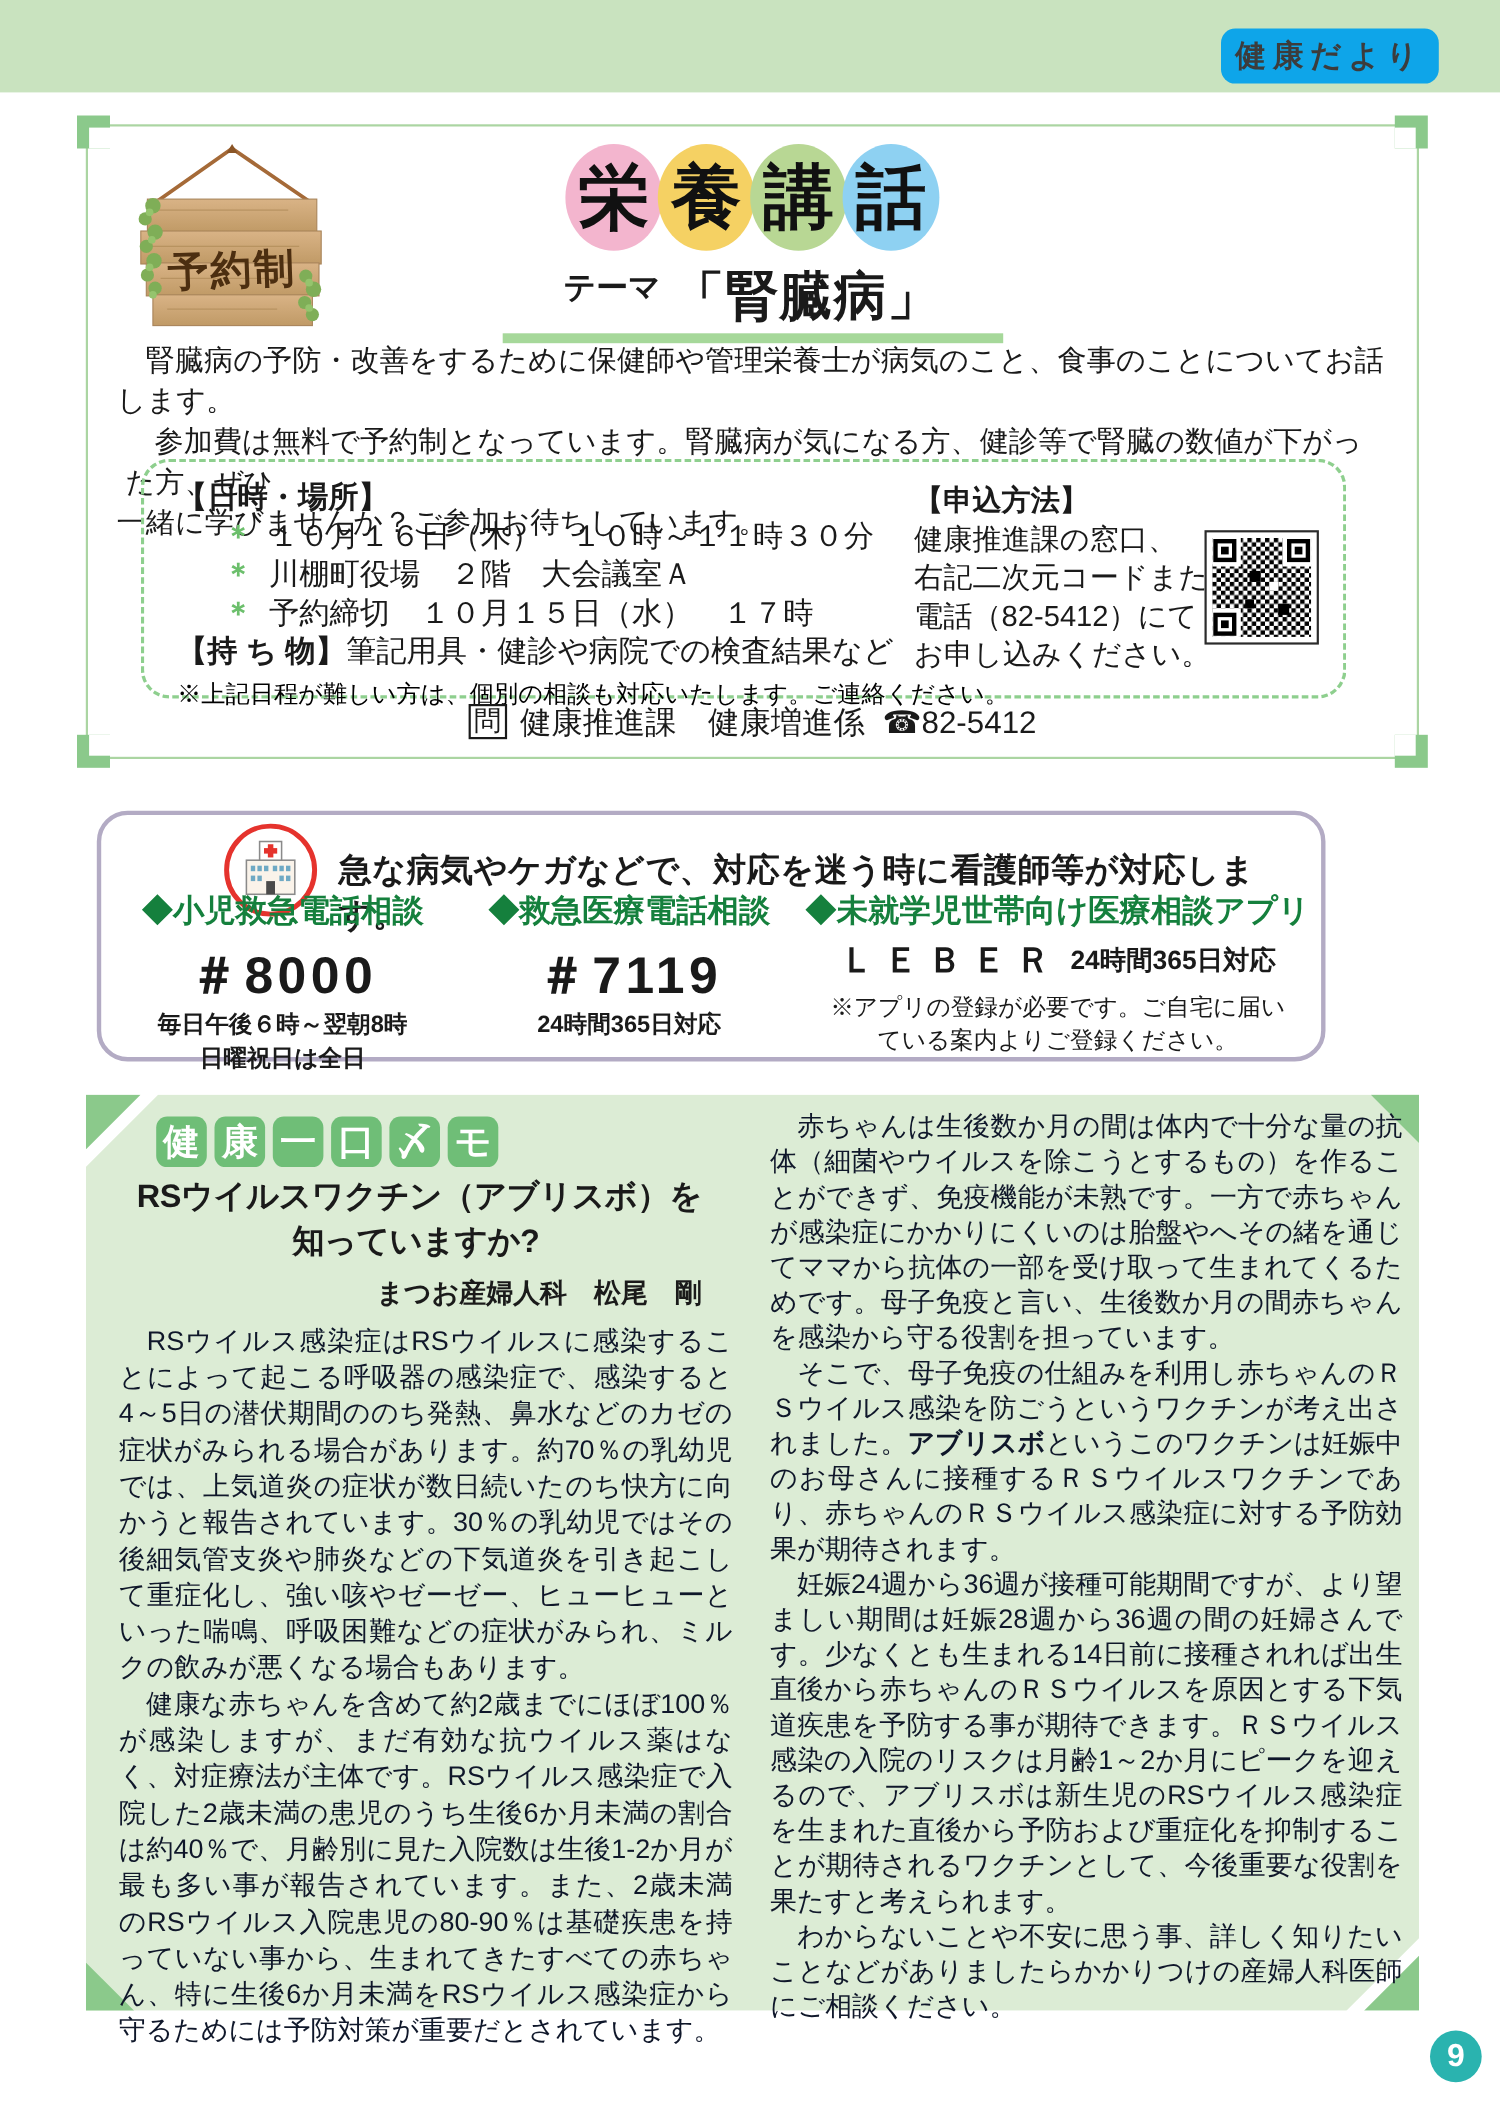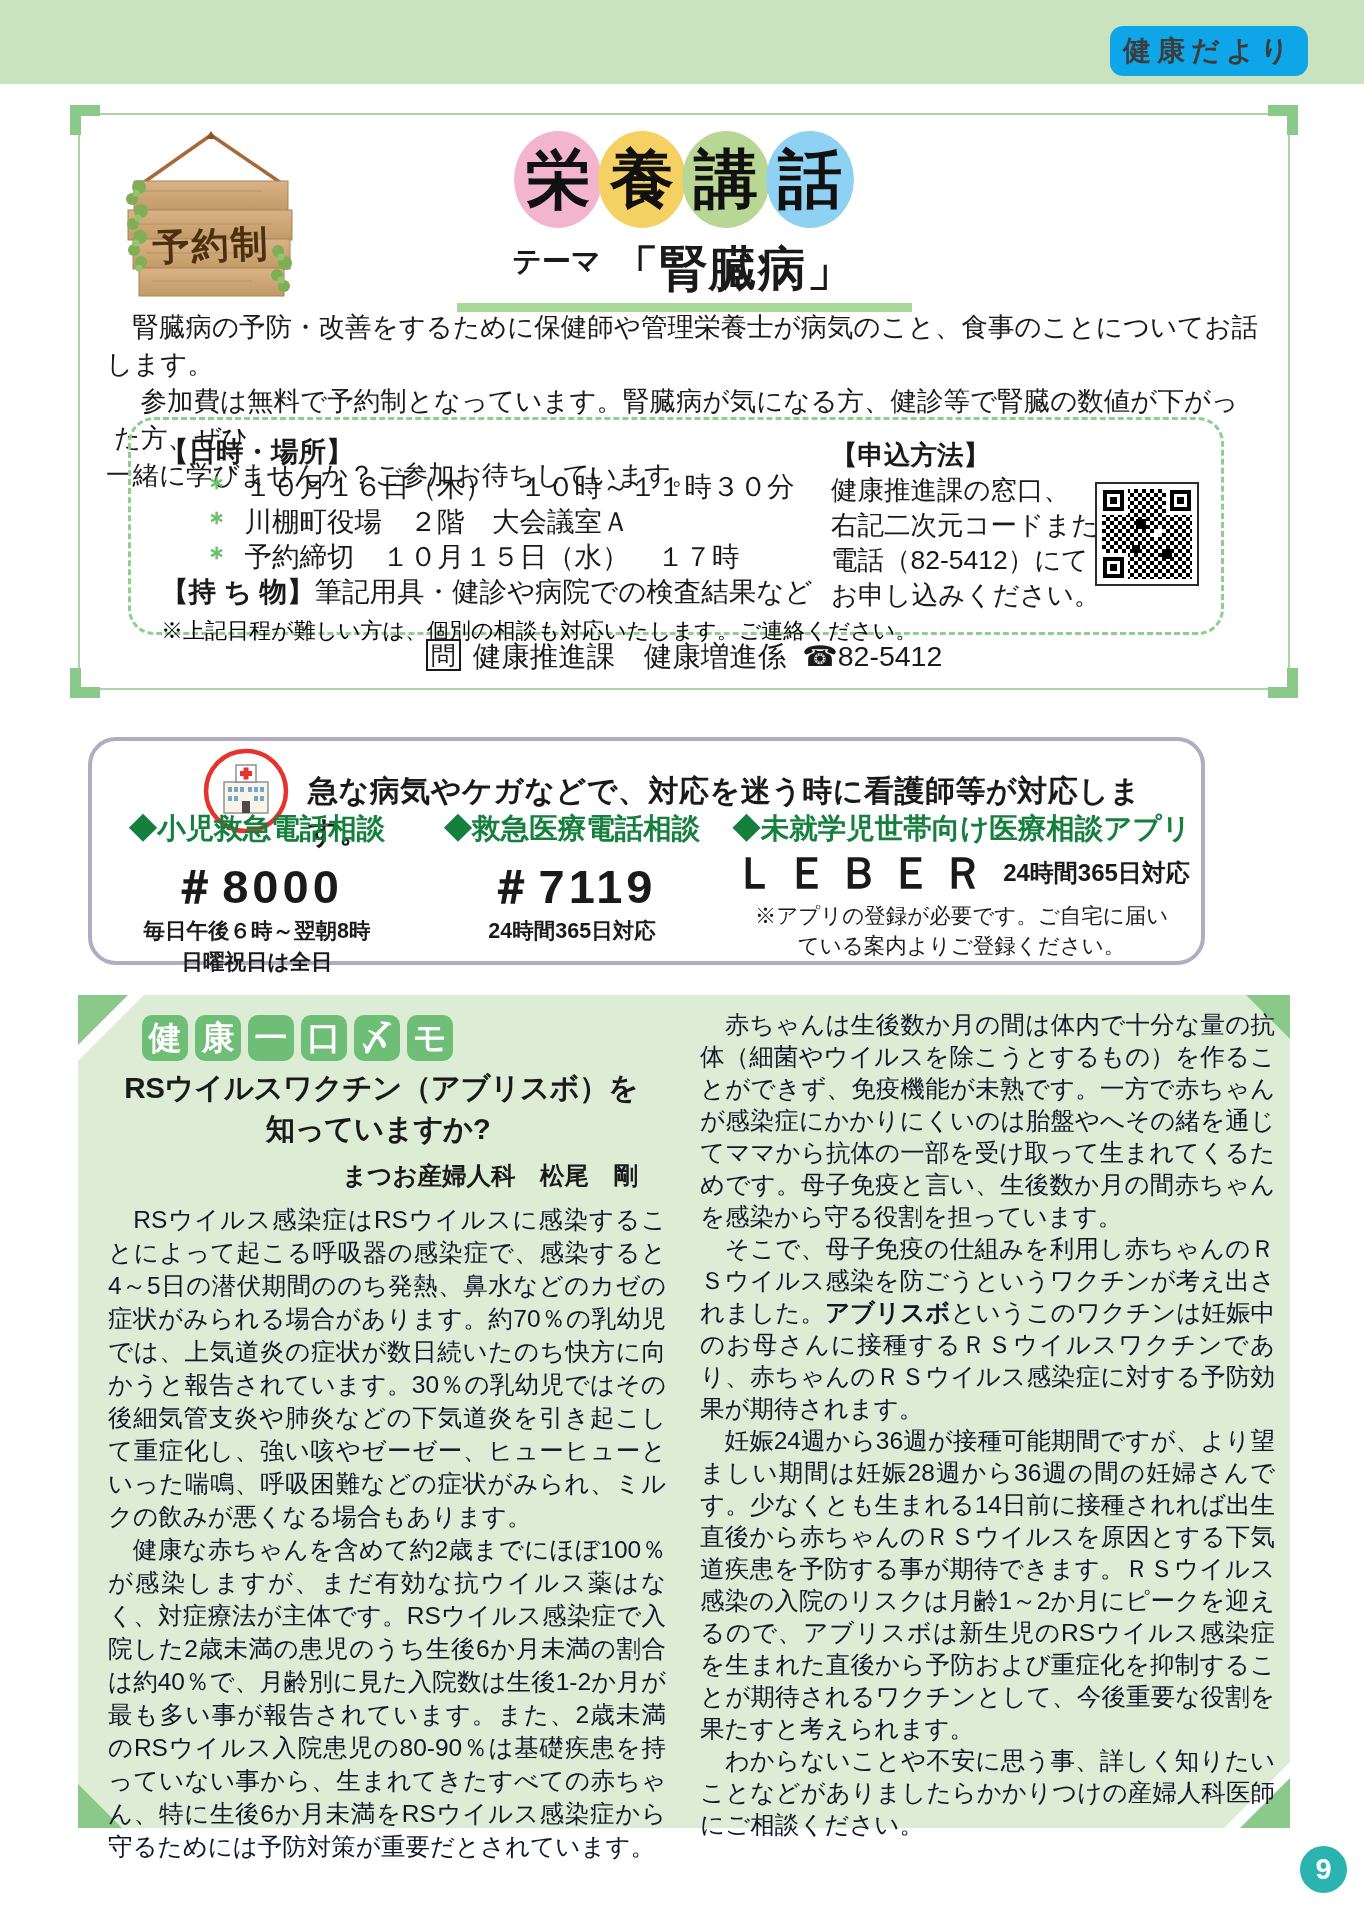--- a/index.html
+++ b/index.html
@@ -66,21 +66,21 @@
     border:4px solid #b3abc4; border-radius:28px; }
   .em-icon { position:absolute; left:110px; top:6px; width:88px; height:88px; }
   .em-headline { position:absolute; left:216px; top:30px; font-size:30px; font-weight:bold; letter-spacing:0.5px; }
   .em-cols { position:absolute; left:0; top:70px; width:100%; display:flex; }
   .em-col { text-align:center; }
   .em-col.w1 { width:330px; } .em-col.w2 { width:300px; } .em-col.w3 { flex:1; }
   .em-title { color:#15803d; font-size:28.5px; font-weight:bold; line-height:34px; }
   .em-number { font-size:47px; font-weight:bold; letter-spacing:4px; line-height:52px; margin-top:16px; }
   .em-sub { font-size:21.5px; font-weight:bold; line-height:25px; margin-top:6px; }
   .leber-row { display:flex; align-items:center; justify-content:center; margin-top:2px; }
-  .leber-word { font-size:44px; font-weight:bold; letter-spacing:8px; line-height:52px; }
+  .leber-word { font-size:32px; font-weight:bold; letter-spacing:8px; line-height:52px; }
   .leber-side { font-size:24px; font-weight:bold; margin-left:10px; }
   .em-note { font-size:21.5px; line-height:26px; margin-top:4px; }
 
   
   .memo-wrap { position:absolute; left:78px; top:995px; width:1212px; height:833px; }
   .memo-bg { position:absolute; inset:0; background:#dcecd5;
     clip-path:polygon(66px 0, 100% 0, 100% calc(100% - 66px), calc(100% - 66px) 100%, 0 100%, 0 66px); }
   .tri { position:absolute; background:#8bc98b; }
   .tri-tl { left:0; top:0; width:50px; height:50px; clip-path:polygon(0 0,100% 0,0 100%); }
   .tri-br { right:0; bottom:0; width:50px; height:50px; clip-path:polygon(100% 0,100% 100%,0 100%); }

